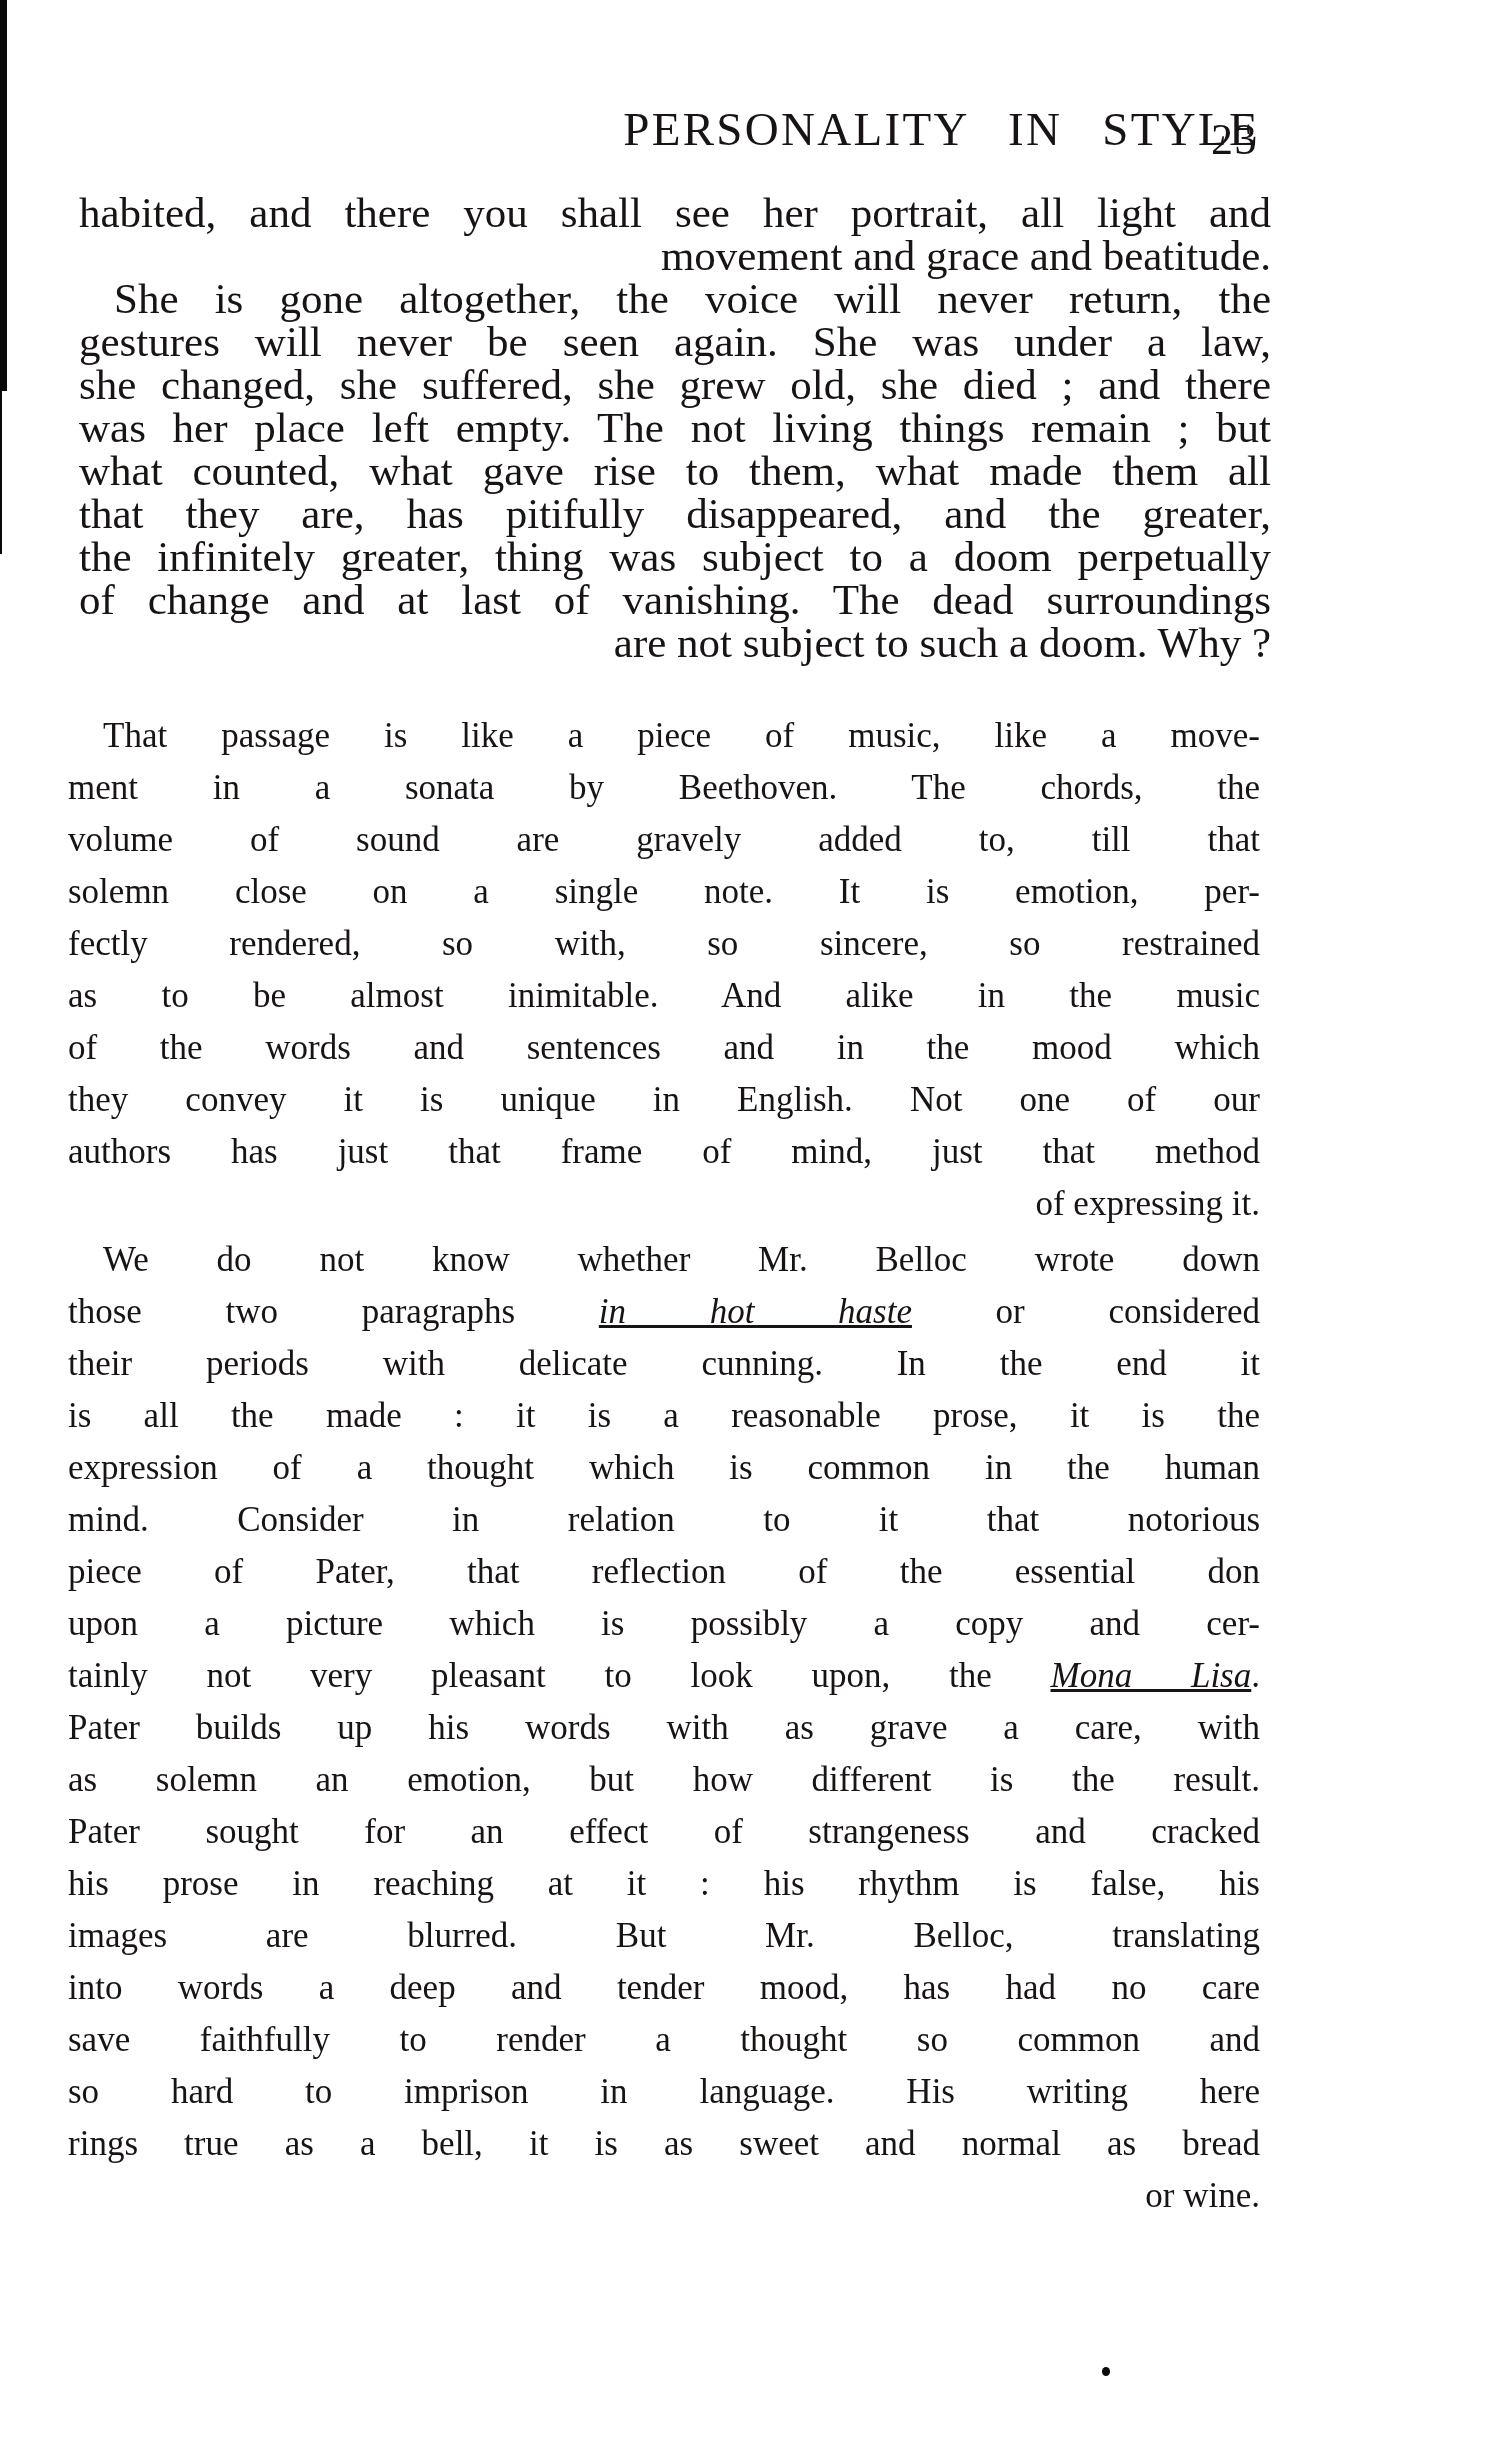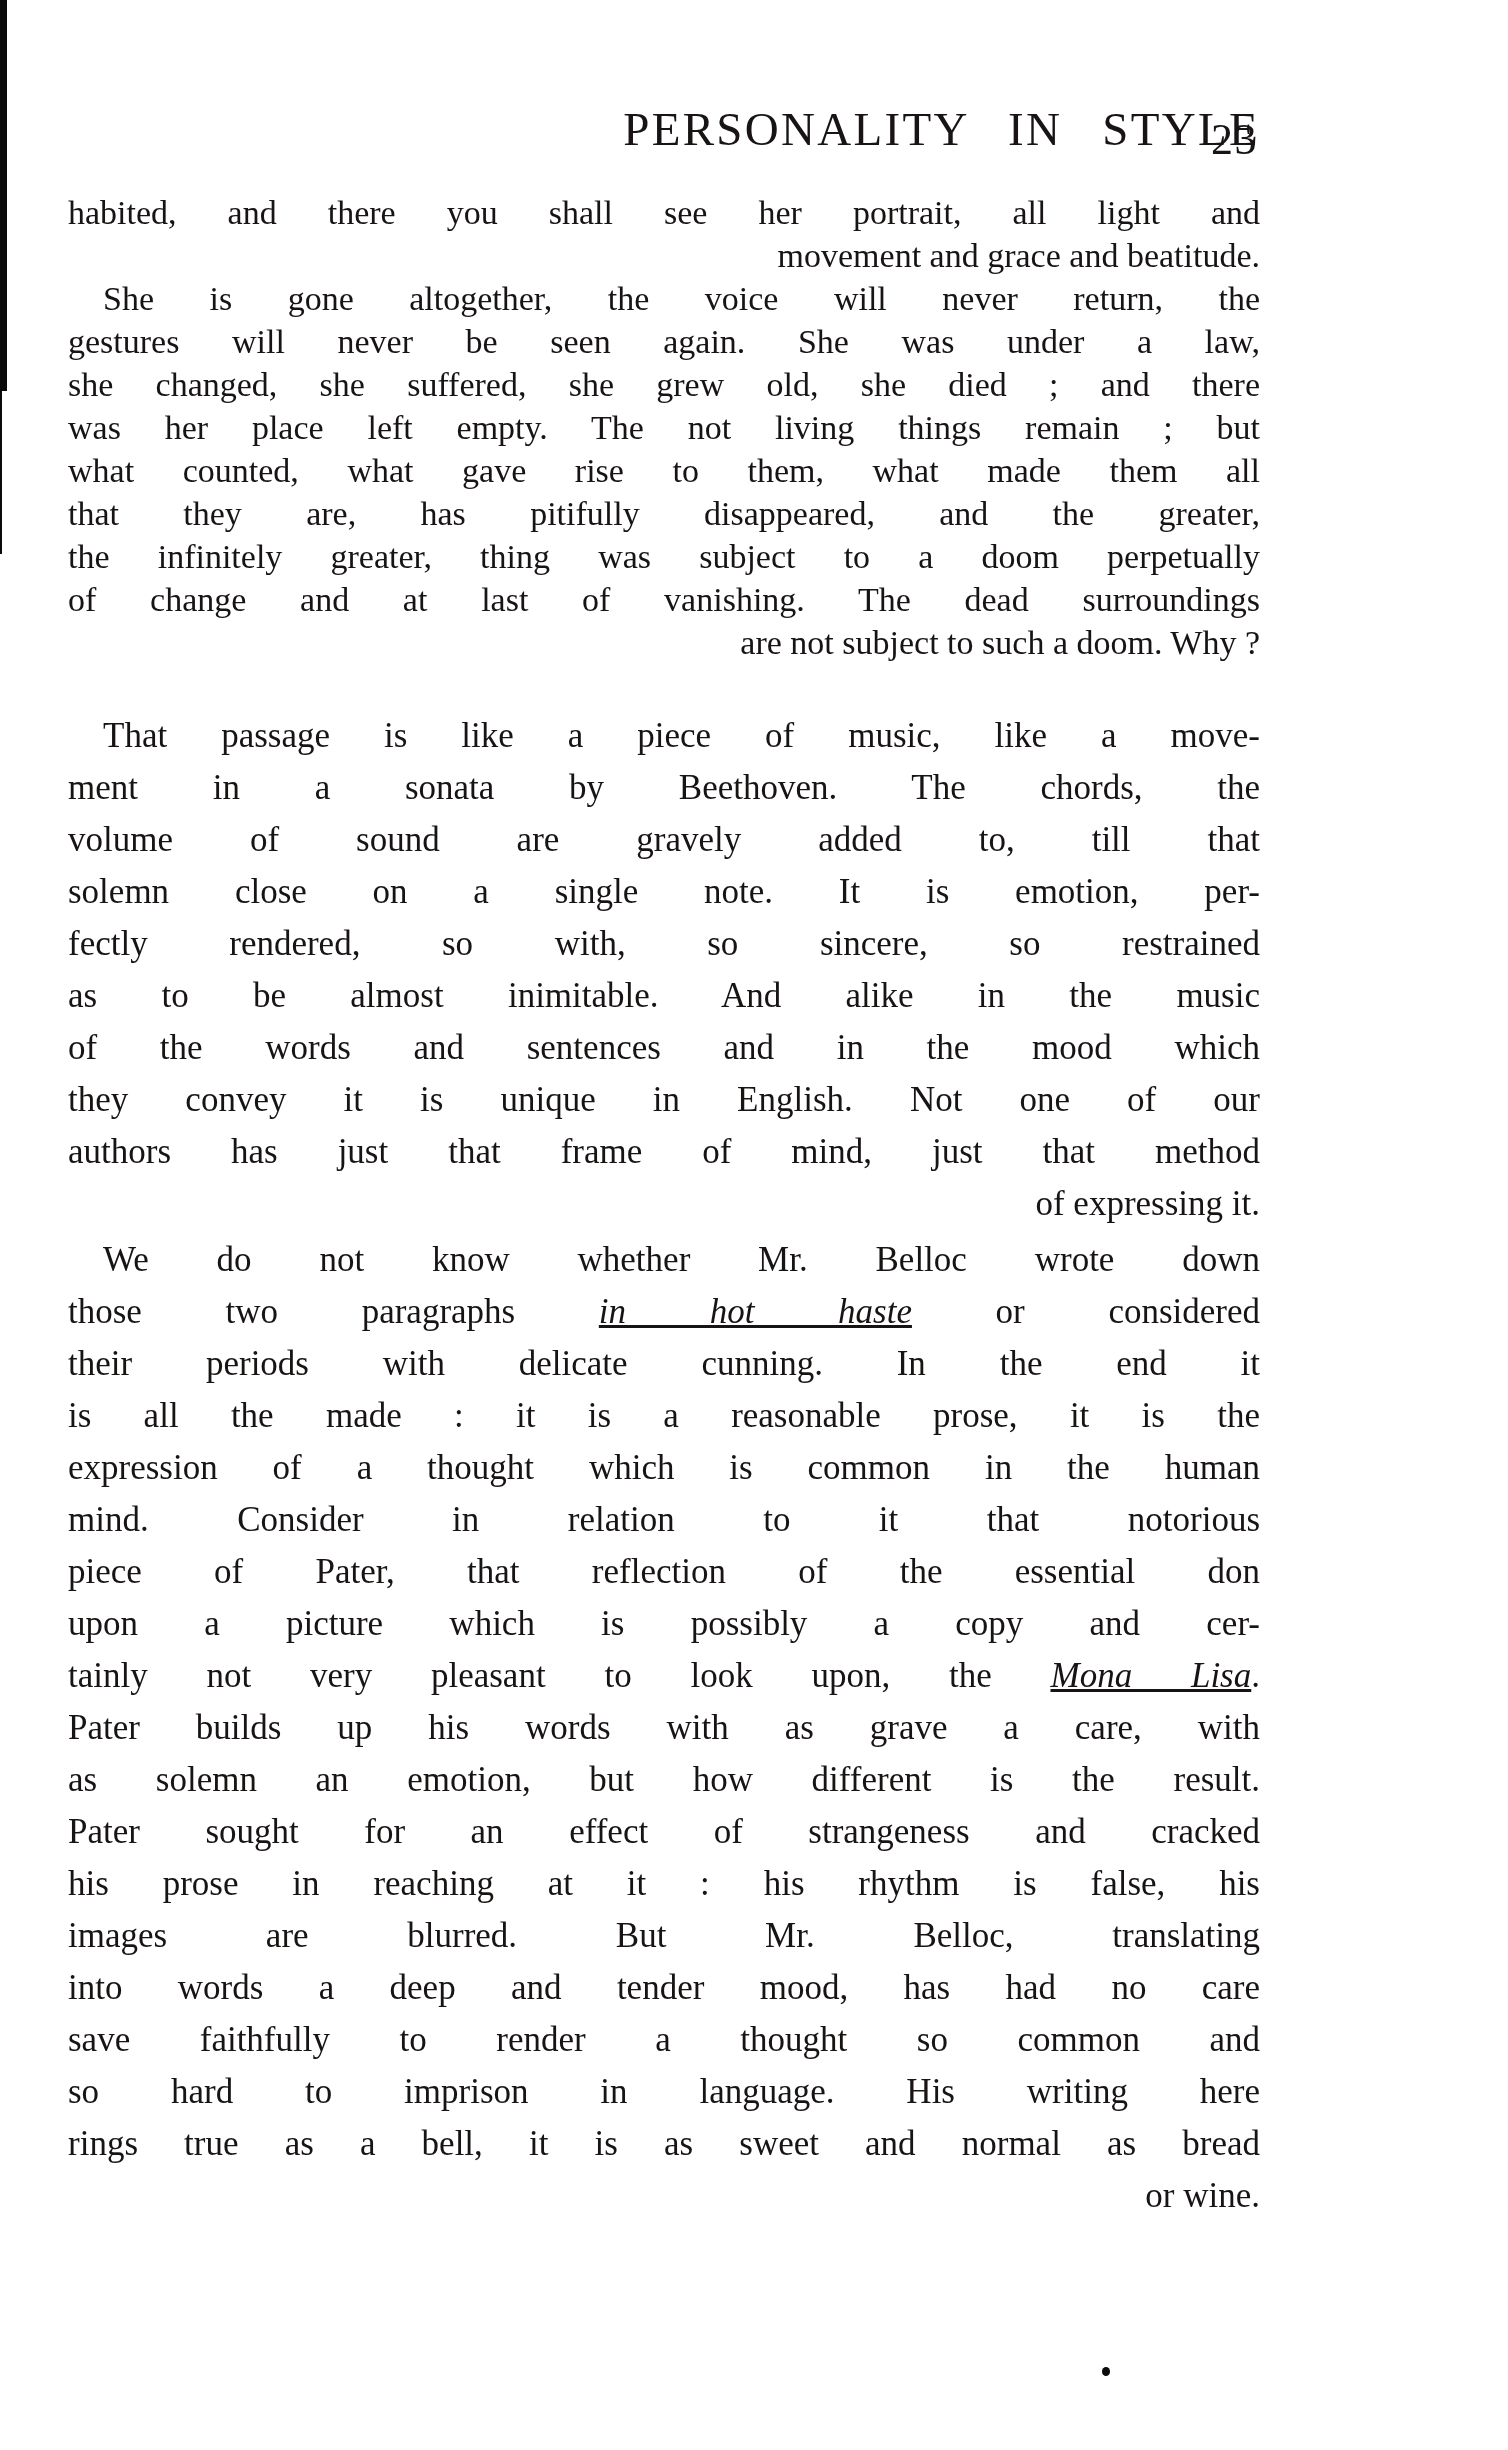--- a/index.html
+++ b/index.html
@@ -25,21 +25,21 @@
     position:absolute;
     left:1211px; top:114px;
     font-size:44px;
     letter-spacing:1.5px;
   }
   .para{
     position:absolute;
     left:68px;
     width:1192px;
   }
-  .p-small{ top:191px;  font-size:34px; line-height:43px; }
+  .p-small{ top:191px;  font-size:43px; line-height:43px;margin-left:11px; }
   .p-large{ font-size:35px; line-height:52px; }
   .p-music { top:710px;  }
   .p-belloc{ top:1234px; }
   .line{ text-align:right; }
   .line.j{ text-align:justify; text-align-last:justify; }
   .line.ind{ text-indent:35px; }
   .it{ font-style:italic;text-decoration:underline; }
   .edge-mark-thick{
     position:absolute; left:0; top:0;
     width:6.8px; height:391px; background:#0a0a0a;

